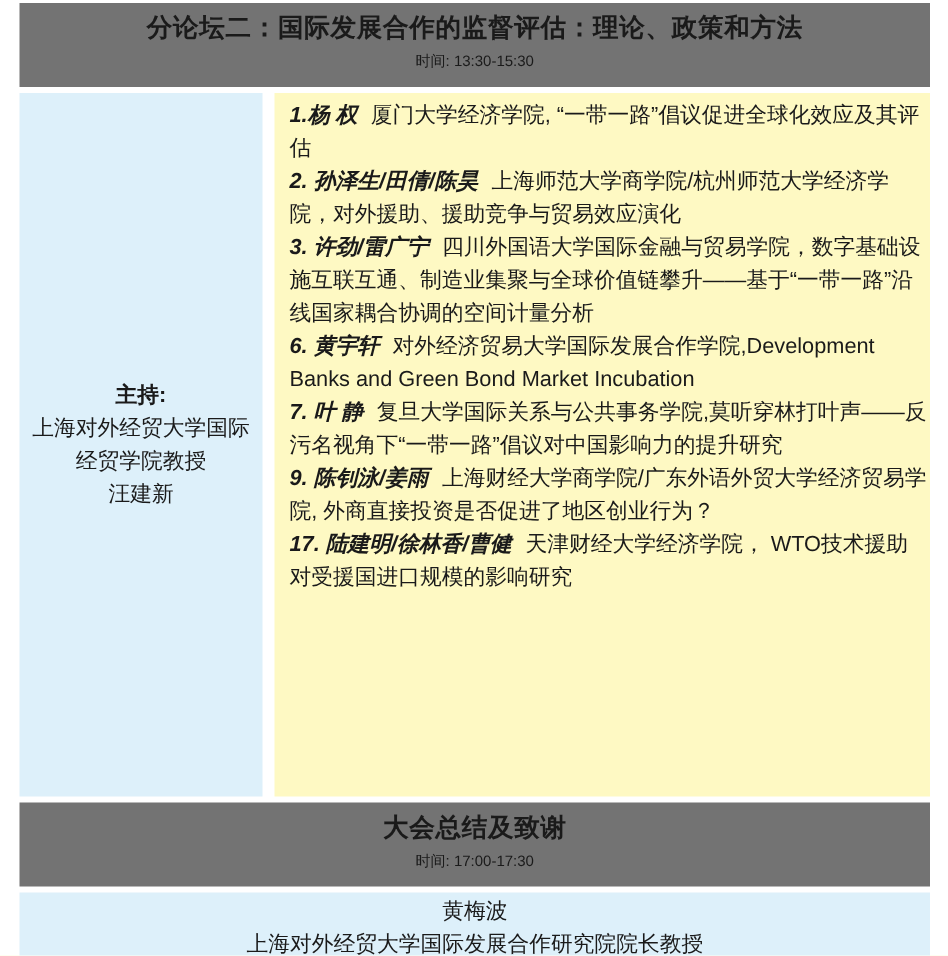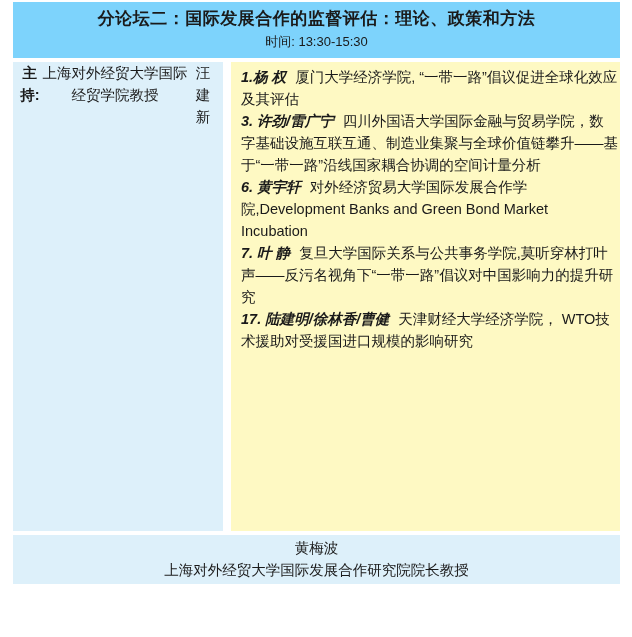--- a/index.html
+++ b/index.html
@@ -11,44 +11,44 @@
     overflow: hidden;
   }
   .program-table {
     margin: 2px 12px 0 13px;
     width: 607px;
     display: flex;
     flex-direction: column;
     gap: 4px;
   }
   .band {
-    background: #7dd3fc;
+    background: #737373;
     text-align: center;
     padding: 5px 0 6px 0;
   }
   .band .band-title {
     font-size: 17px;
     font-weight: bold;
     line-height: 24px;
     letter-spacing: 0.5px;
   }
   .band .band-time {
-    font-size: 13px;
+    font-size: 10px;
     line-height: 21px;
   }
   .main-row {
     display: flex;
     gap: 8px;
     height: 469px;
   }
   .chair-cell {
-    width: 210px;
+    width: 162px;
     background: #ddf0fa;
     display: flex;
-    flex-direction: row;
+    flex-direction: column;
     justify-content: center;
     text-align: center;
     font-size: 14.5px;
     line-height: 22px;
     padding: 0 6px;
   }
   .chair-label { font-weight: bold; }
   .items-cell {
     flex: 1;
     background: #fef9c3;
@@ -84,27 +84,33 @@
   <div class="main-row">
 
     <div class="chair-cell">
       <div class="chair-label">主持:</div>
       <div>上海对外经贸大学国际经贸学院教授</div>
       <div>汪建新</div>
     </div>
 
     <div class="items-cell">
       <p class="presentation"><span class="speaker">1.杨 权</span><span>厦门大学经济学院, “一带一路”倡议促进全球化效应及其评估</span></p>
+      <p class="presentation"><span class="speaker">2. 孙泽生/田倩/陈昊</span><span>上海师范大学商学院/杭州师范大学经济学院，对外援助、援助竞争与贸易效应演化</span></p>
       <p class="presentation"><span class="speaker">3. 许劲/雷广宁</span><span>四川外国语大学国际金融与贸易学院，数字基础设施互联互通、制造业集聚与全球价值链攀升——基于“一带一路”沿线国家耦合协调的空间计量分析</span></p>
       <p class="presentation"><span class="speaker">6. 黄宇轩</span><span>对外经济贸易大学国际发展合作学院,Development Banks and Green Bond Market Incubation</span></p>
       <p class="presentation"><span class="speaker">7. 叶 静</span><span>复旦大学国际关系与公共事务学院,莫听穿林打叶声——反污名视角下“一带一路”倡议对中国影响力的提升研究</span></p>
+      <p class="presentation"><span class="speaker">9. 陈钊泳/姜雨</span><span>上海财经大学商学院/广东外语外贸大学经济贸易学院, 外商直接投资是否促进了地区创业行为？</span></p>
       <p class="presentation"><span class="speaker">17. 陆建明/徐林香/曹健</span><span>天津财经大学经济学院， WTO技术援助对受援国进口规模的影响研究</span></p>
     </div>
 
   </div>
 
+  <div class="band">
+    <div class="band-title">大会总结及致谢</div>
+    <div class="band-time">时间: 17:00-17:30</div>
+  </div>
 
   <div class="closing-cell">
     <div>黄梅波</div>
     <div>上海对外经贸大学国际发展合作研究院院长教授</div>
   </div>
 
 </div>
 
 </body></html>

